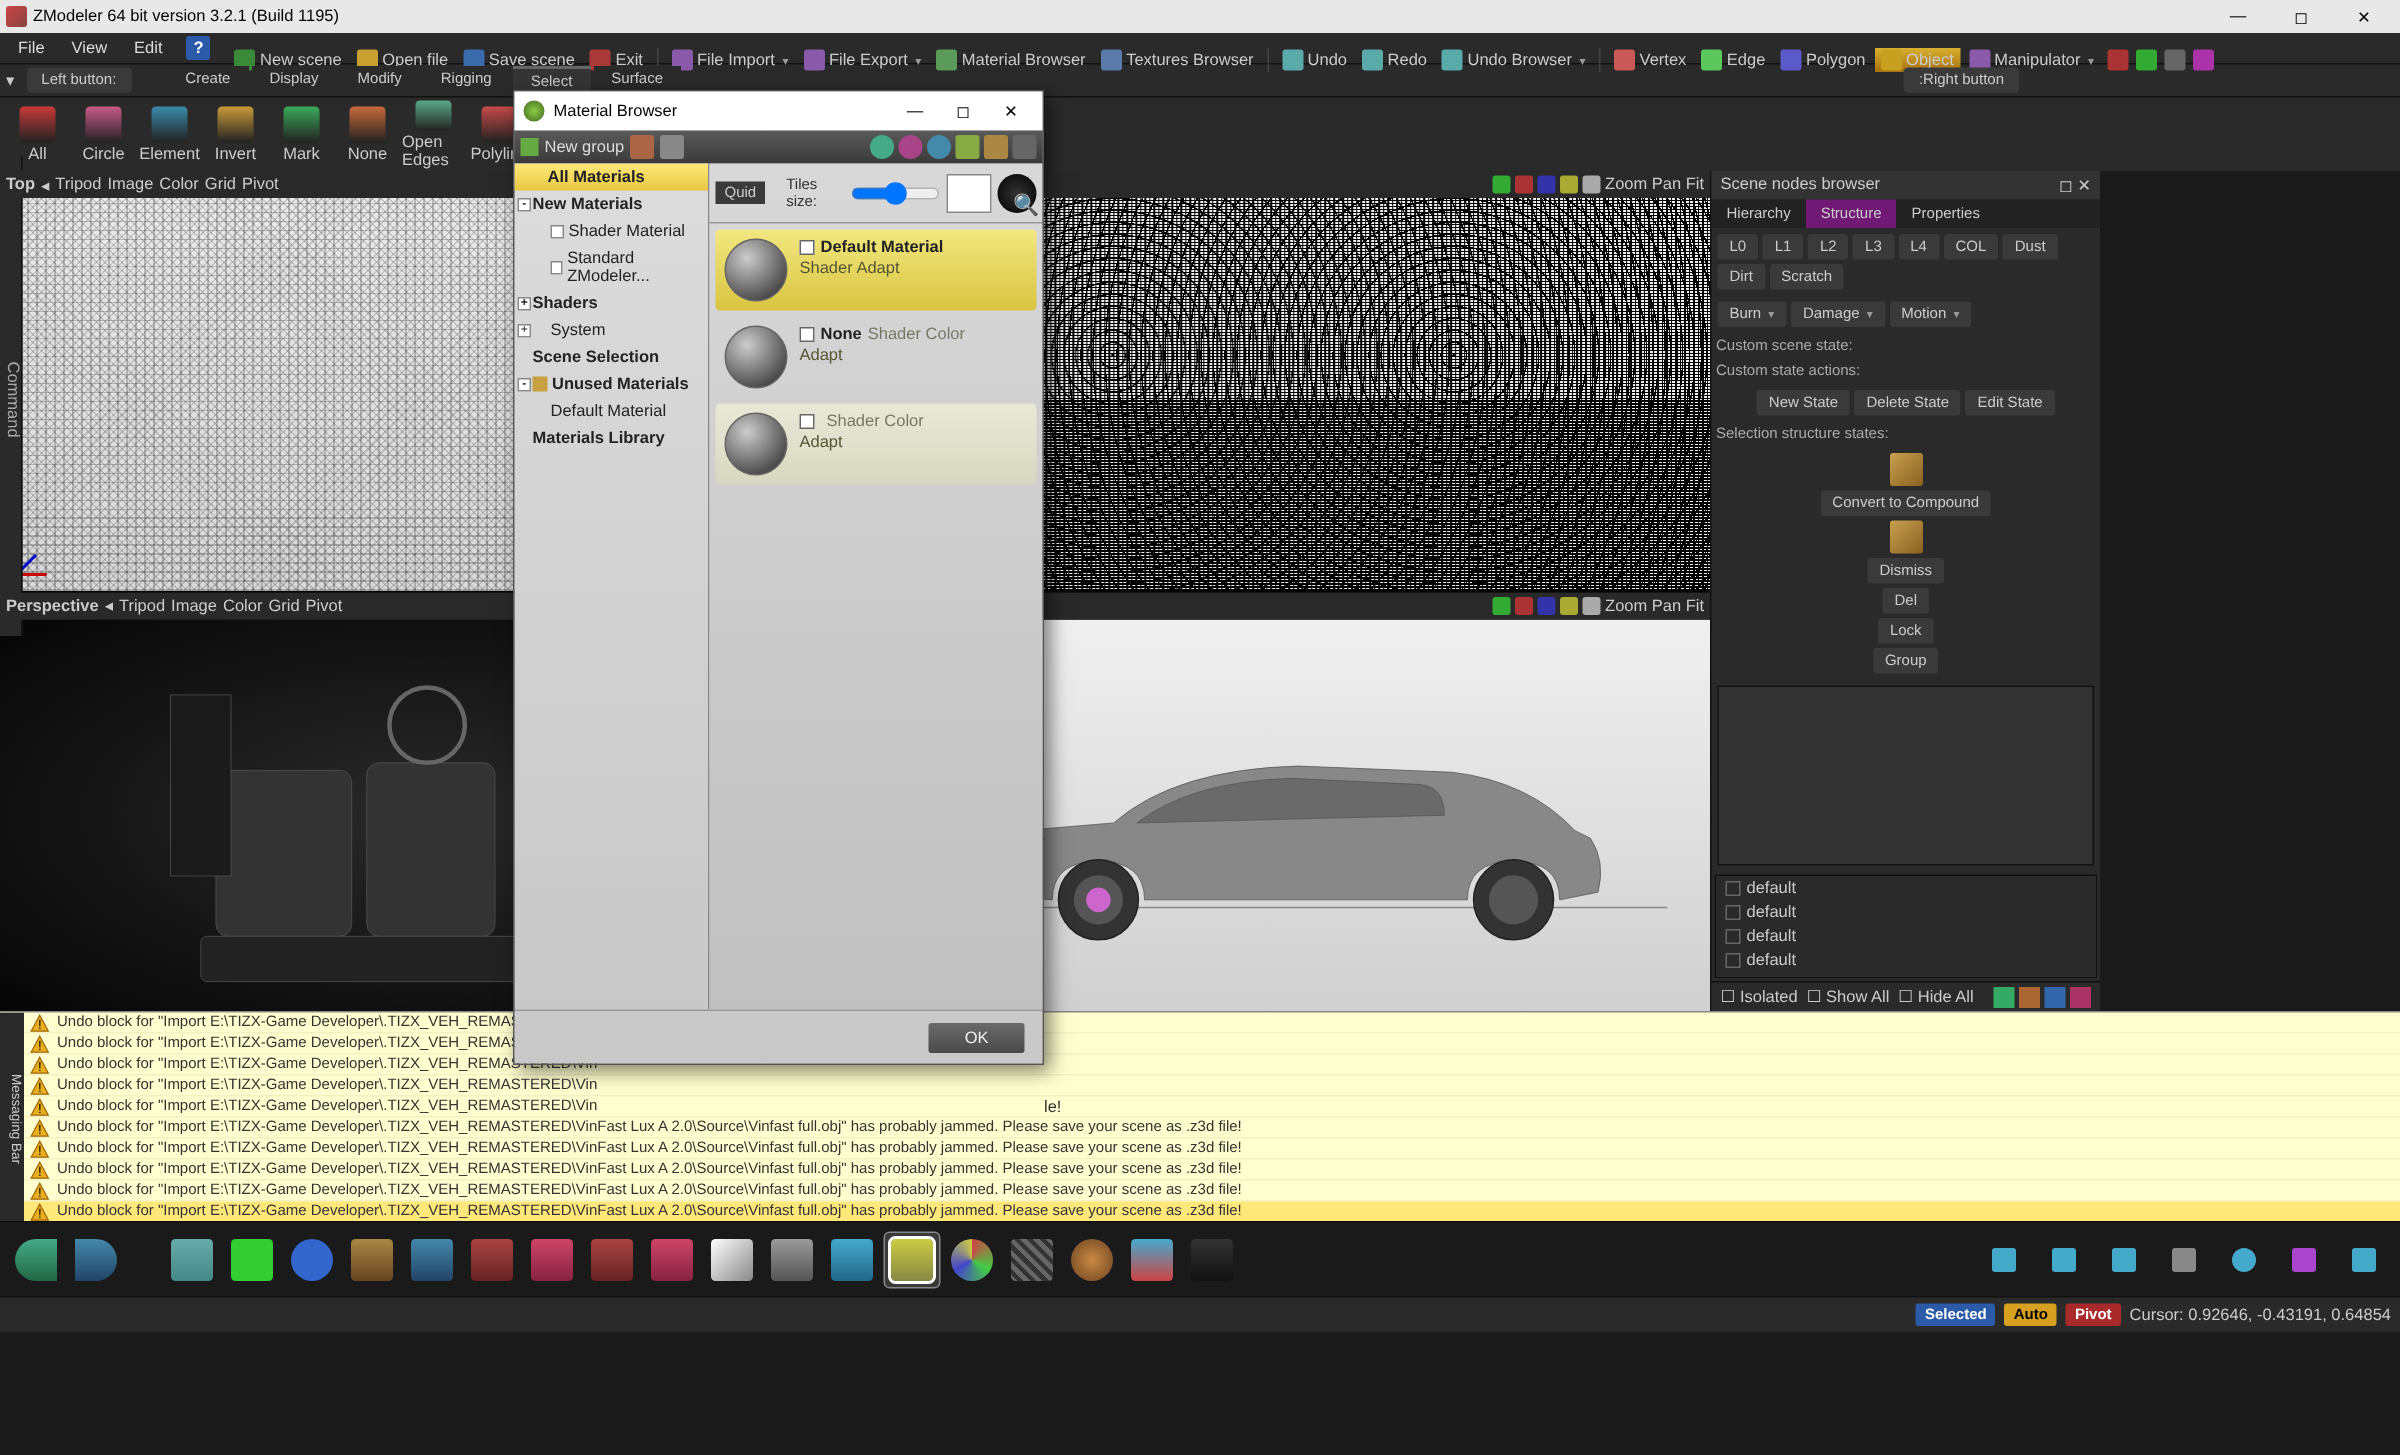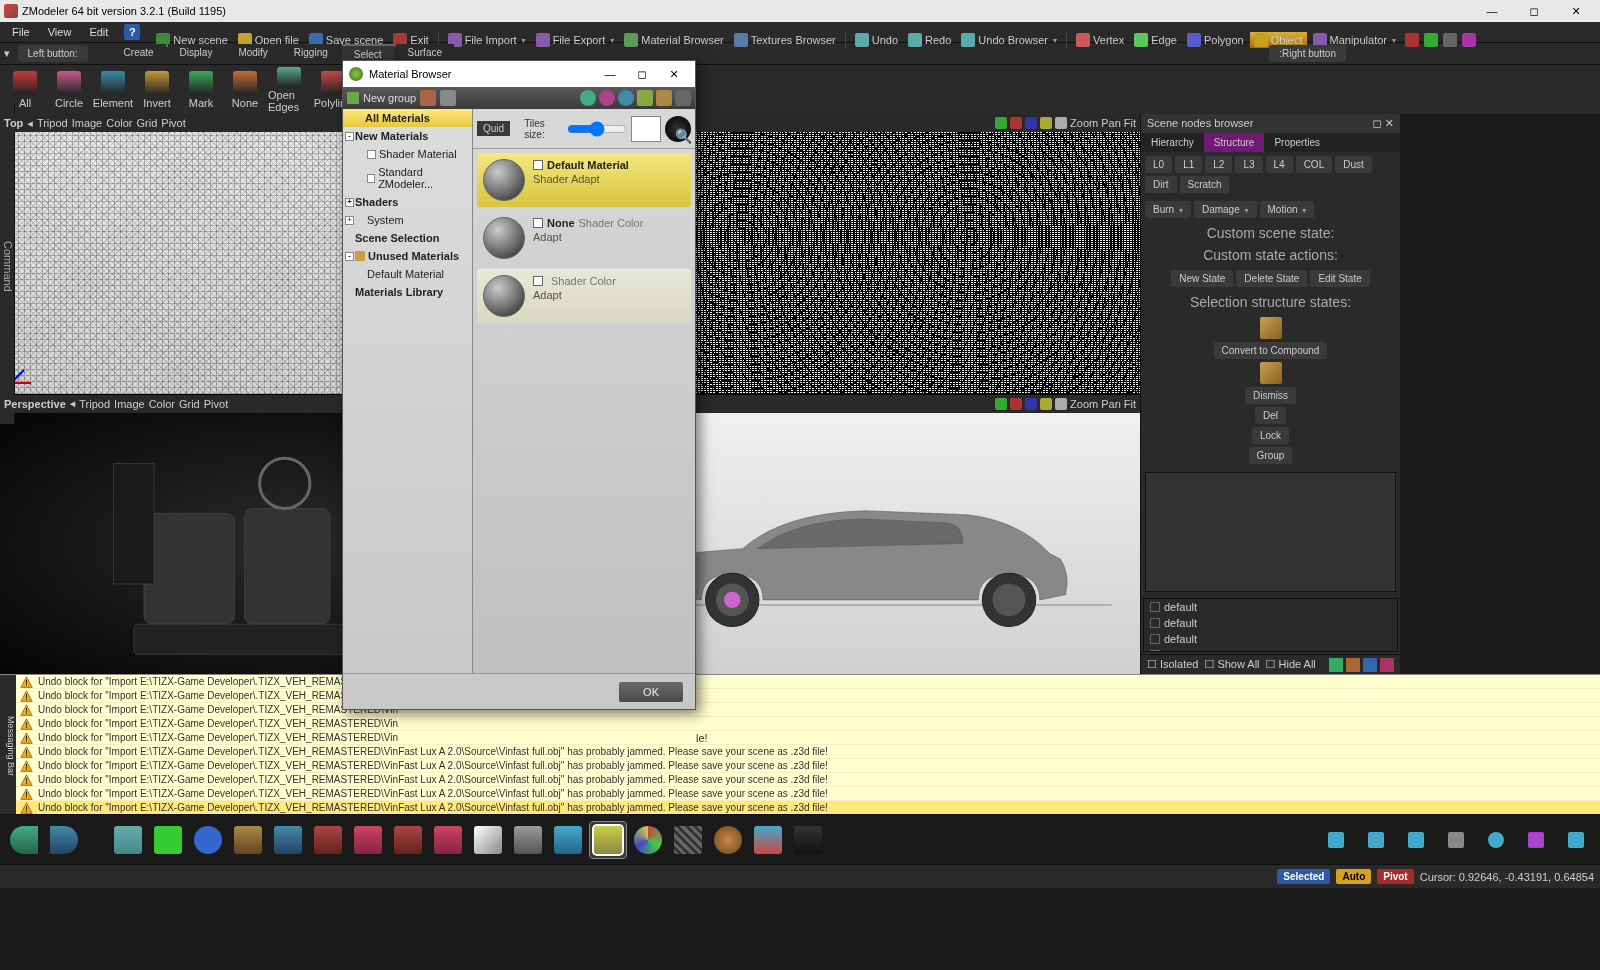--- a/index.html
+++ b/index.html
@@ -36,21 +36,21 @@
 .axis { position: absolute; bottom: 6px; left: 6px; }
 .dark-bg { background: #0a0a0a; width: 100%; height: 100%; }
 .shaded-bg { background: linear-gradient(#f0f0f0,#d0d0d0); width: 100%; height: 100%; display: flex; align-items: center; justify-content: center; }
 .sidepanel { width: 260px; background: #2a2a2a; display: flex; flex-direction: column; border-left: 1px solid #111; }
 .sp-title { background: #333; padding: 3px 6px; font-size: 10px; display: flex; justify-content: space-between; }
 .sp-tabs { display: flex; background: #222; }
 .sp-tab { padding: 4px 10px; cursor: pointer; font-size: 10px; }
 .sp-tab.active { background: #701a75; }
 .sp-buttons { display: flex; flex-wrap: wrap; gap: 3px; padding: 4px; }
 .sp-btn { background: #3a3a3a; padding: 3px 8px; border-radius: 2px; cursor: pointer; font-size: 10px; }
-.sp-label { text-align: center; padding: 3px; font-size: 14px; color: #aaa; }
+.sp-label { padding: 3px; font-size: 10px; color: #aaa; }
 .sp-list { background: #333; height: 120px; margin: 4px; border: 1px solid #111; }
 .node-list { flex: 1; overflow-y: auto; background: #2a2a2a; border: 1px solid #111; margin: 2px; }
 .node-item { padding: 2px 6px; display: flex; align-items: center; gap: 4px; font-size: 10px; cursor: pointer; }
 .node-check { width: 10px; height: 10px; border: 1px solid #666; }
 .bottom-bar { background: #2a2a2a; height: 20px; display: flex; align-items: center; padding: 0 6px; gap: 6px; font-size: 10px; border-top: 1px solid #111; }
 .bb-right { margin-left: auto; display: flex; gap: 3px; }
 .bb-ico { width: 14px; height: 14px; display: inline-block; }
 .logpanel { height: 140px; background: #fffece; overflow: hidden; color: #333; border-top: 1px solid #888; position:relative;}
 .log-line { padding: 1px 4px 1px 22px; font-size: 10px; border-bottom: 1px solid rgba(0,0,0,0.05); white-space: nowrap; position: relative; }
 .log-line.hl { background: #ffe87a; }

